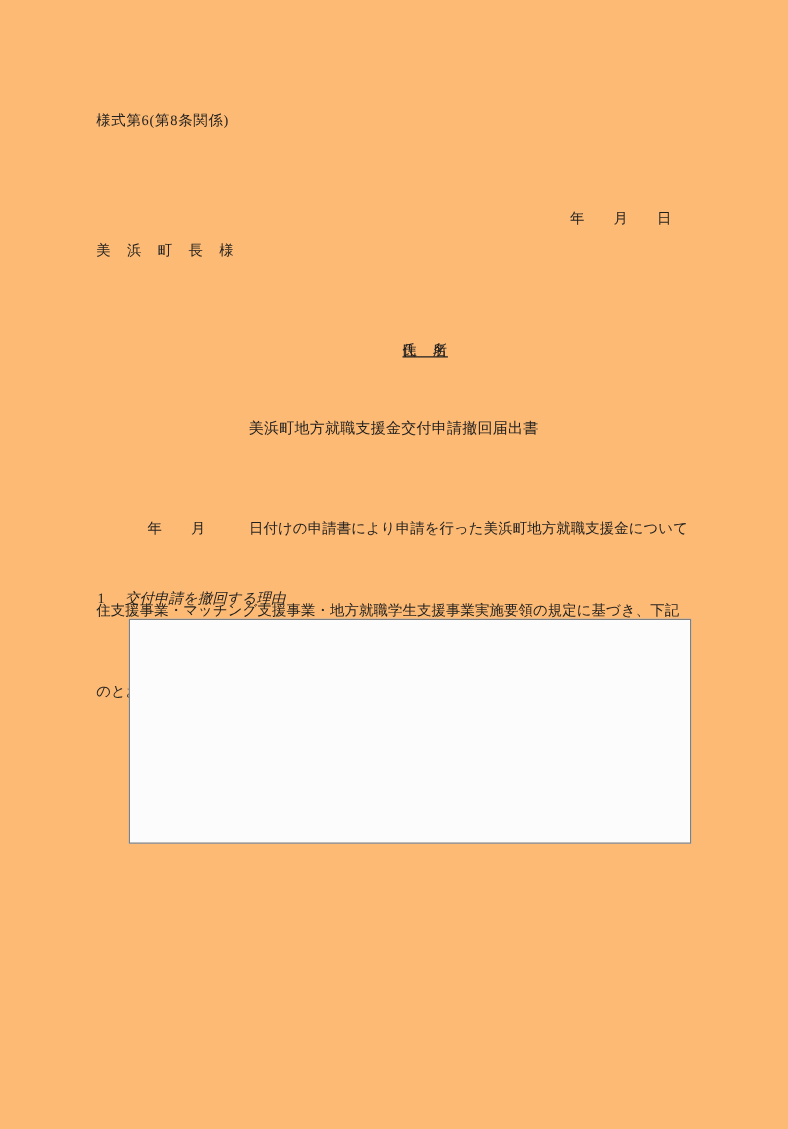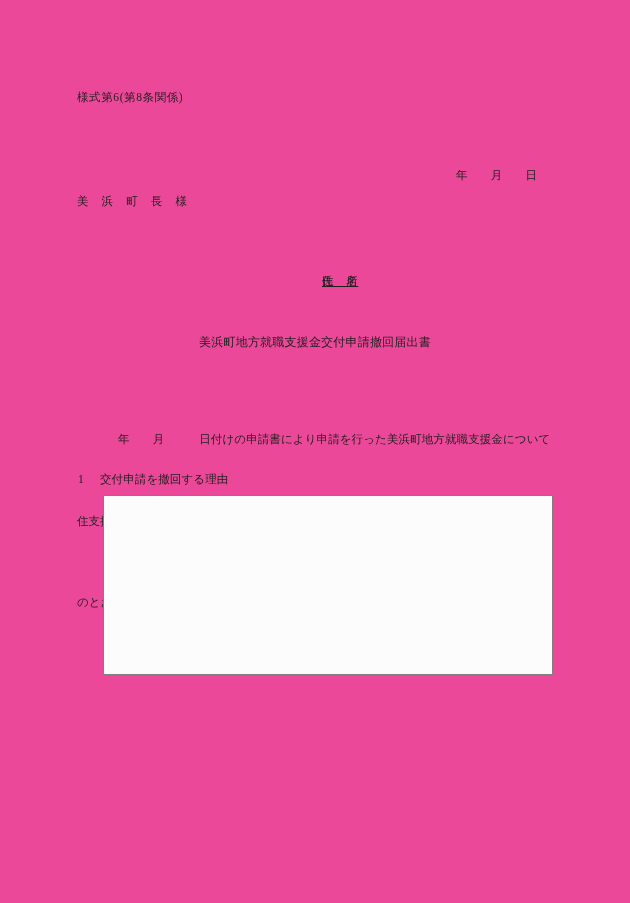--- a/index.html
+++ b/index.html
@@ -6,21 +6,21 @@
     margin: 0;
     padding: 0;
   }
   body {
     font-family: "Liberation Serif", "DejaVu Serif", serif;
   }
   .page {
     position: relative;
     width: 630px;
     height: 903px;
-    background: #ec4899;
+    background: #fdba74;
     color: #1f1f1f;
     overflow: hidden;
     font-size: 11.5px;
     letter-spacing: 0.1px;
   }
   .abs {
     position: absolute;
     line-height: 14px;
     white-space: pre;
   }
@@ -61,32 +61,32 @@
     white-space: pre;
   }
   .body-paragraph {
     left: 77px;
     top: 370px;
     width: 480px;
     line-height: 21.7px;
   }
   .body-line {
     white-space: pre;
-    margin-top: 16px;
   }
   .body-line.first {
     text-indent: 41px;
   }
   .section-number {
     left: 78px;
     top: 472px;
   }
   .section-label {
     left: 100px;
     top: 472px;
+    font-style: italic;
   }
   .reason-box {
     position: absolute;
     left: 103px;
     top: 495px;
     width: 450px;
     height: 180px;
     box-sizing: border-box;
     border: 1px solid #7f7f7f;
     background: #fcfcfc;

